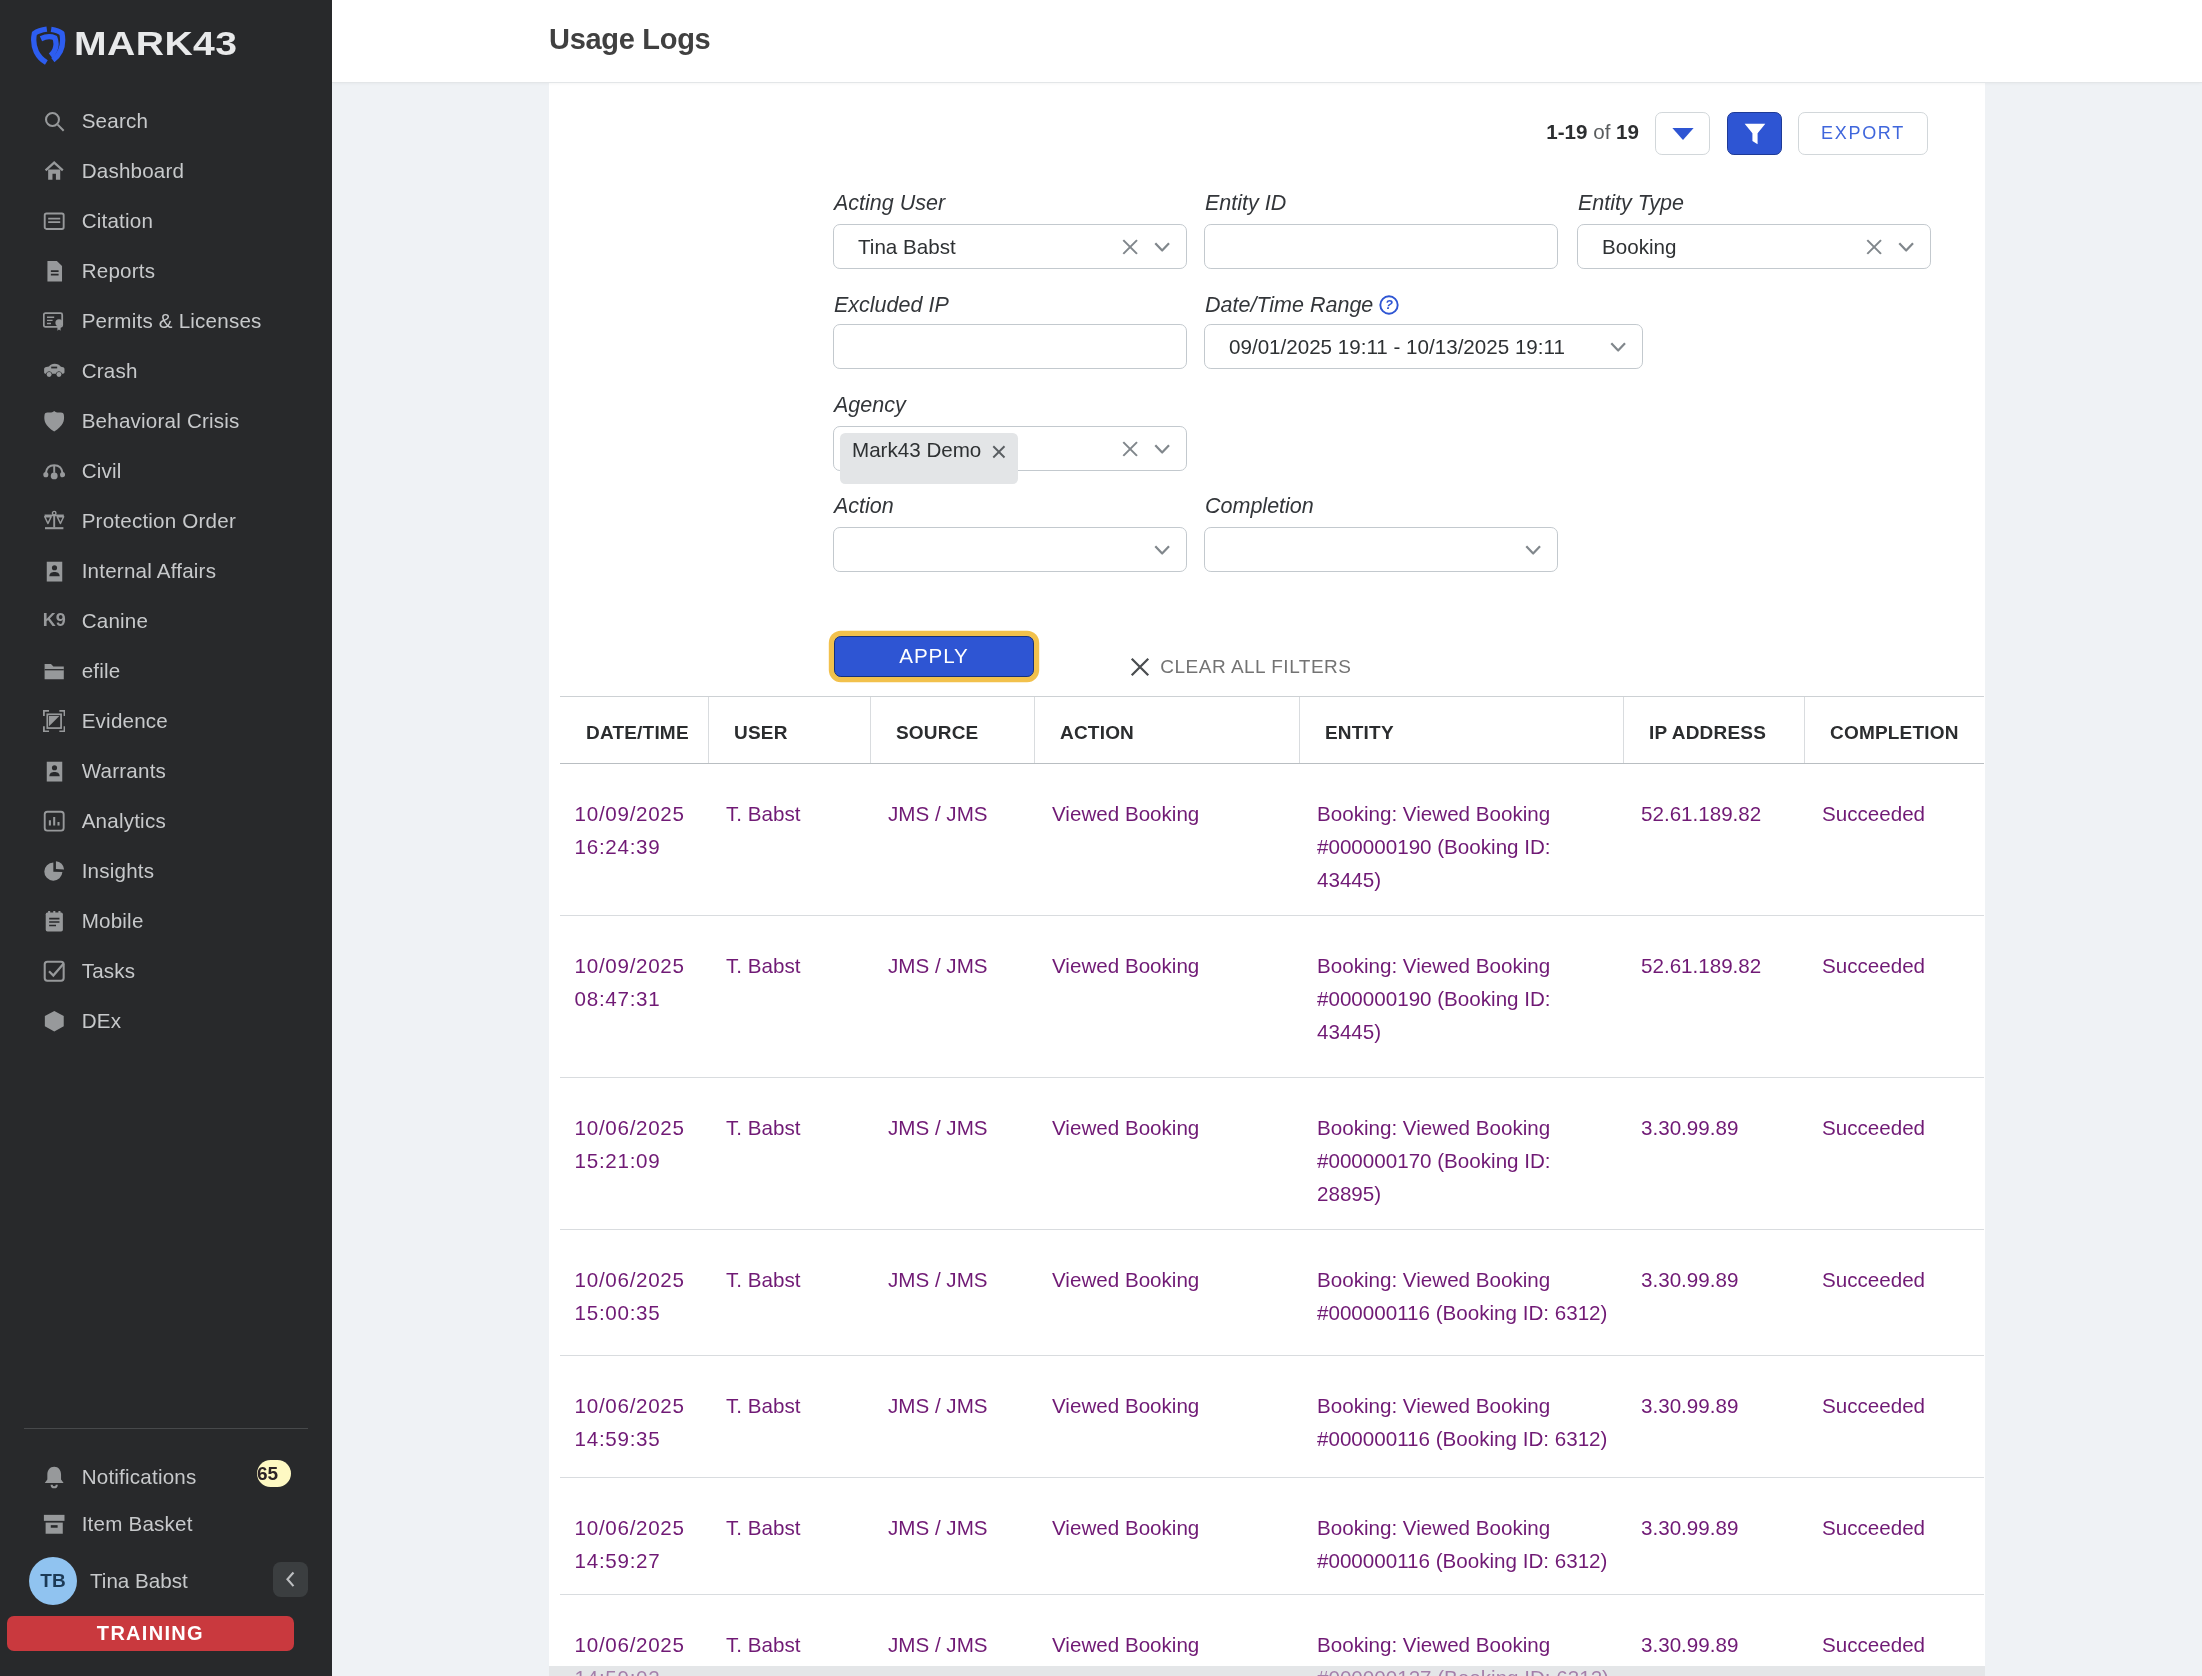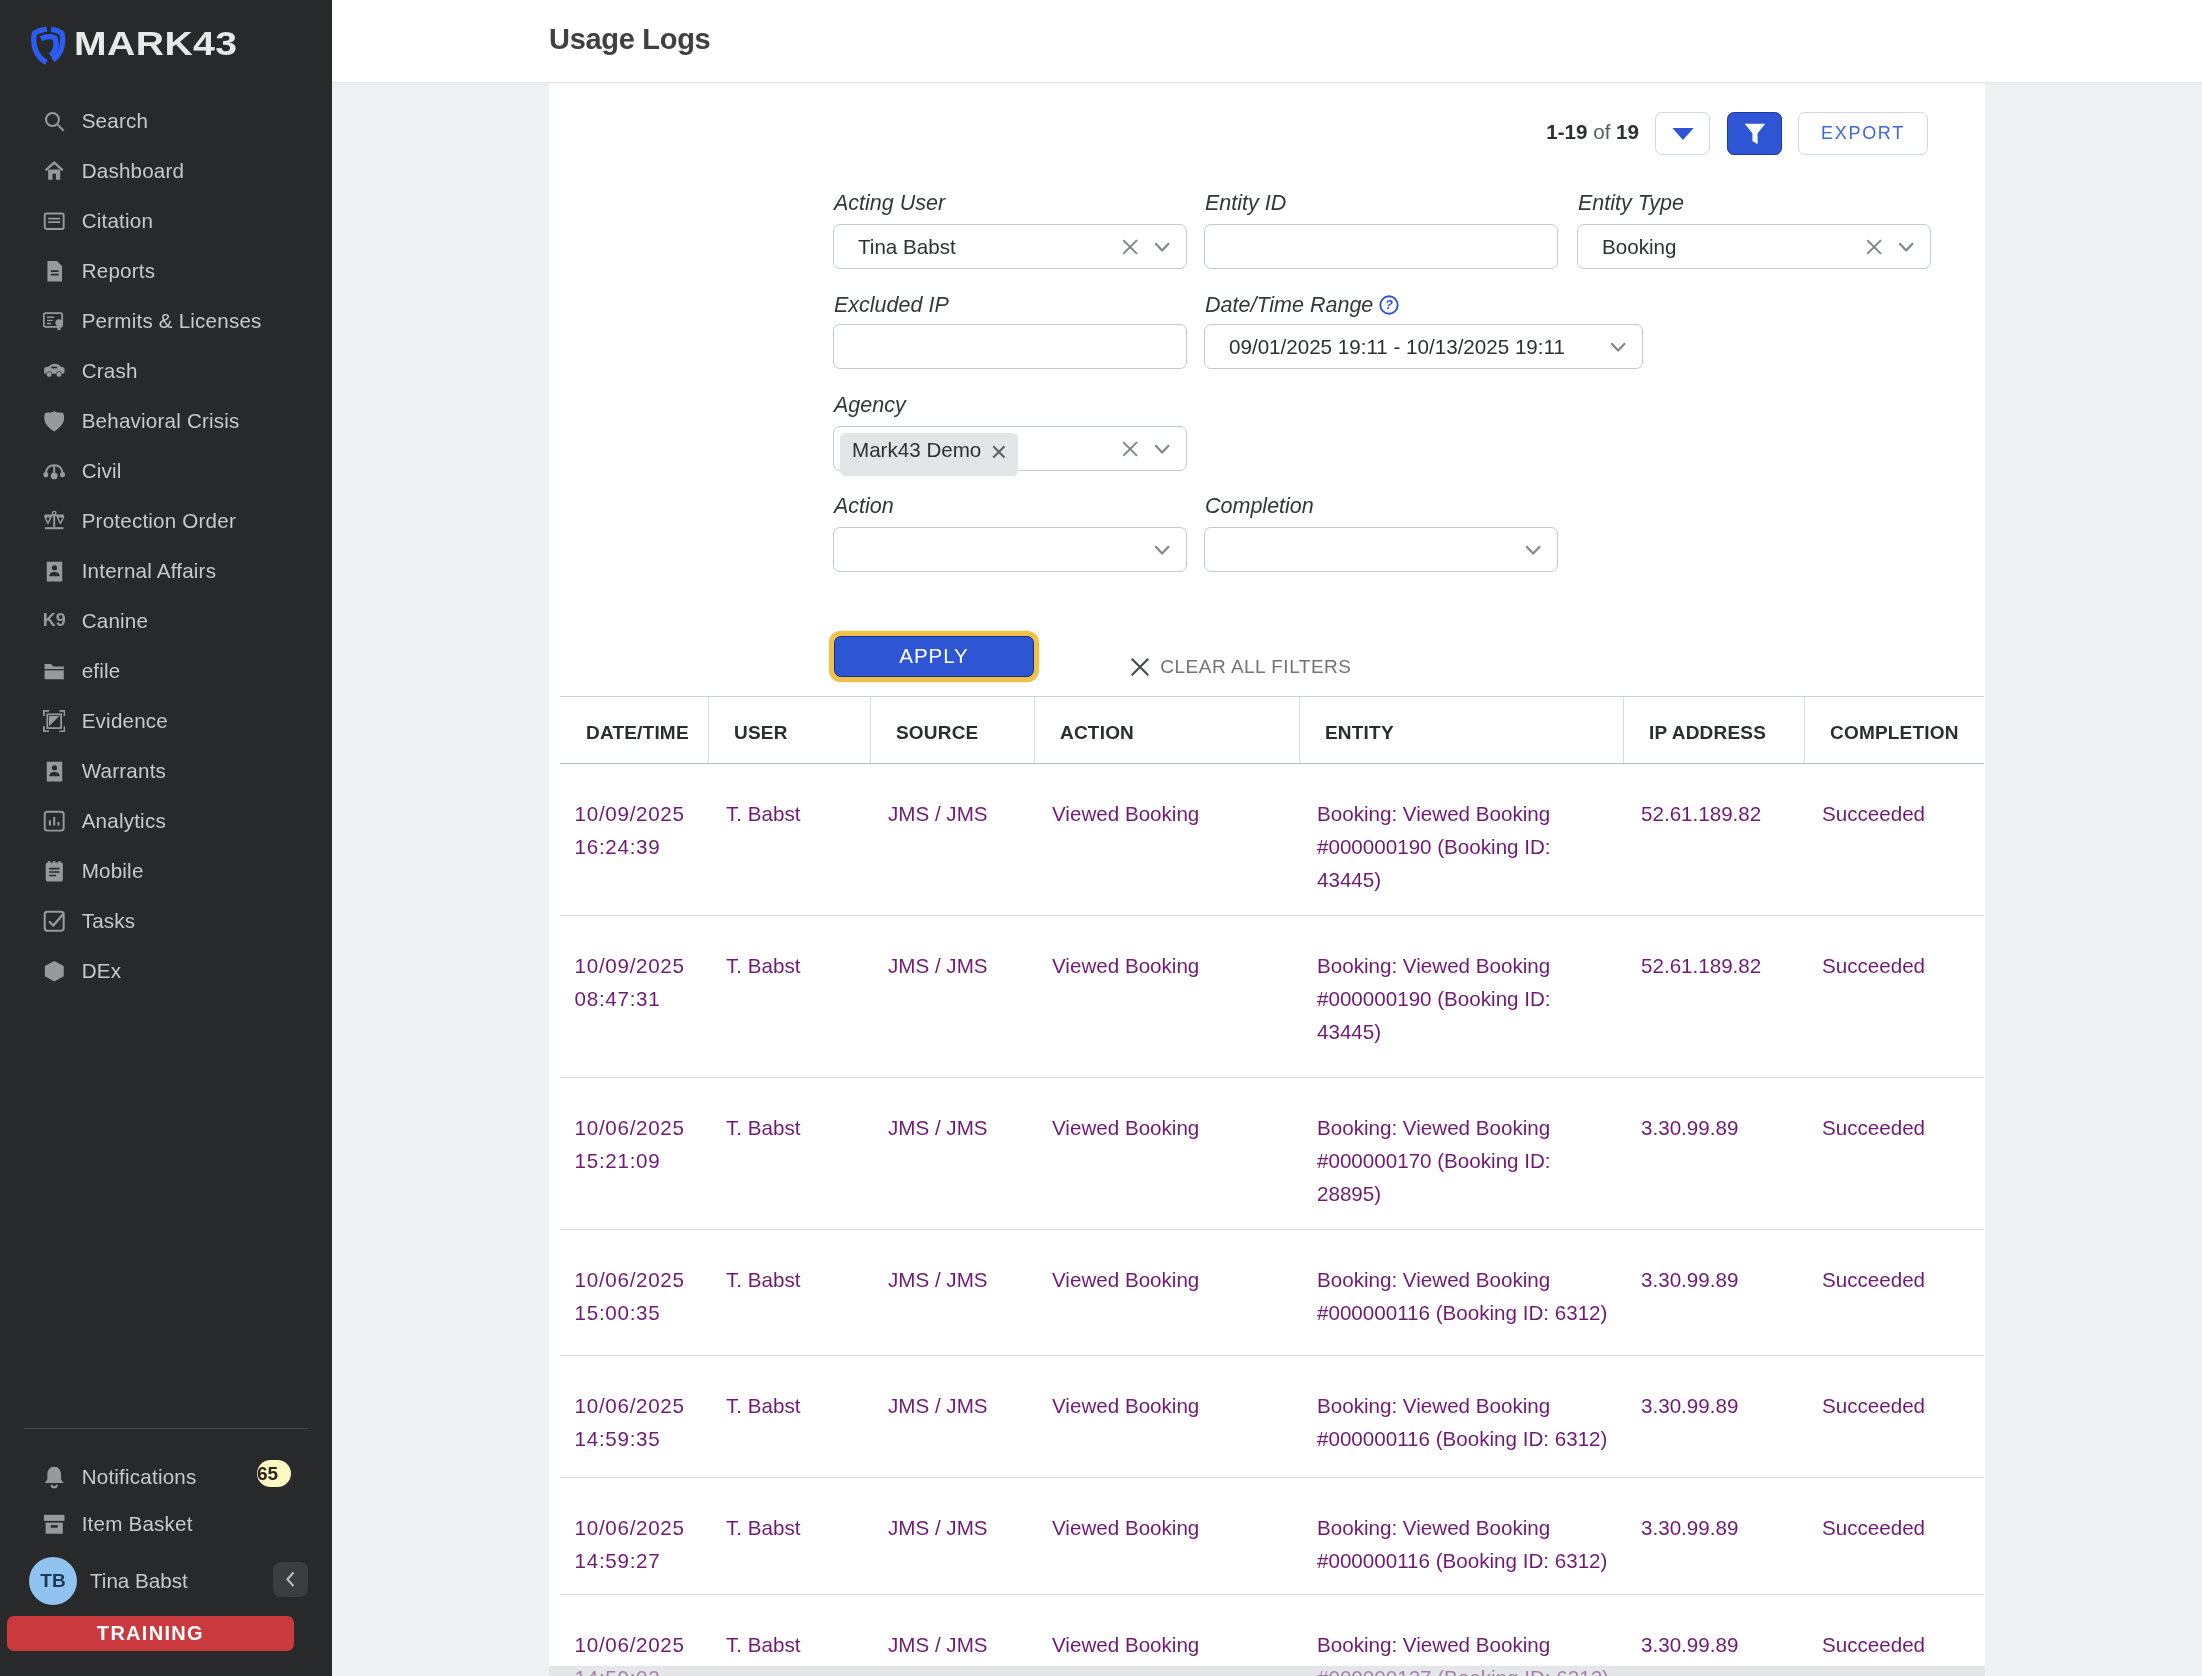--- a/index.html
+++ b/index.html
@@ -224,20 +224,29 @@
         <span class="ic">
           <svg width="22.4" height="22.4" viewBox="0 0 26 26">
             <rect x="2" y="2" width="22" height="22" rx="3" stroke="#97999b" stroke-width="2.2" fill="none"></rect>
             <path d="M8 18 V12 M13 18 V8 M18 18 V14" stroke="#97999b" stroke-width="2.4"></path>
           </svg>
         </span>
         <span class="tx">Analytics</span>
       </div>
       <div class="mi">
         <span class="ic">
+          <svg width="22.4" height="22.4" viewBox="0 0 26 26">
+            <path d="M12 3 A10.5 10.5 0 1 0 22.5 14 L12 13.5 Z" fill="#97999b"></path>
+            <path d="M15 1.5 A10 10 0 0 1 24.5 11 L15 10.5 Z" fill="#97999b"></path>
+          </svg>
+        </span>
+        <span class="tx">Insights</span>
+      </div>
+      <div class="mi">
+        <span class="ic">
           <svg width="20.6" height="22.4" viewBox="0 0 24 26">
             <rect x="2" y="3" width="20" height="22" rx="2" fill="#97999b"></rect>
             <path d="M6 1 V5 M12 1 V5 M18 1 V5" stroke="#97999b" stroke-width="2.4"></path>
             <path d="M6 10 H18 M6 14 H18 M6 18 H14" stroke="#28292b" stroke-width="1.8"></path>
           </svg>
         </span>
         <span class="tx">Mobile</span>
       </div>
       <div class="mi">
         <span class="ic">
@@ -334,21 +343,21 @@
         <text x="11.5" y="16.5" text-anchor="middle" font-size="15" font-weight="bold" fill="#2e55d3">?</text>
       </svg></div>
     <div class="fld" style="left:1204px;top:324px;width:439px">
       <span class="val">09/01/2025 19:11 - 10/13/2025 19:11</span>
       <svg class="chev" width="16.3" height="10.3" viewBox="0 0 19 12">
         <path d="M1.5 1.5 L9.5 10 L17.5 1.5" stroke="#81878c" stroke-width="2.6" fill="none"></path>
       </svg>
     </div>
     <div class="lbl" style="left:834px;top:393px">Agency</div>
     <div class="fld" style="left:833px;top:426px;width:354px">
-      <span style="position:absolute;left:6px;top:6px;height:43px;background:#e3e5e7;border-radius:5.2px;padding:0 12px;line-height:33px;font-size:20.6px;">Mark43 Demo <svg style="vertical-align:-1.7px;margin-left:5.2px" width="13.8" height="13.8" viewBox="0 0 16 16">
+      <span style="position:absolute;left:6px;top:6px;height:51px;background:#e3e5e7;border-radius:5.2px;padding:0 12px;line-height:33px;font-size:20.6px;">Mark43 Demo <svg style="vertical-align:-1.7px;margin-left:5.2px" width="13.8" height="13.8" viewBox="0 0 16 16">
           <path d="M1.5 1.5 L14.5 14.5 M14.5 1.5 L1.5 14.5" stroke="#5a5e62" stroke-width="2.2"></path>
         </svg></span>
       <svg class="xic" width="16.3" height="16.3" viewBox="0 0 19 19">
         <path d="M1.5 1.5 L17.5 17.5 M17.5 1.5 L1.5 17.5" stroke="#81878c" stroke-width="2.4"></path>
       </svg>
       <svg class="chev" width="16.3" height="10.3" viewBox="0 0 19 12">
         <path d="M1.5 1.5 L9.5 10 L17.5 1.5" stroke="#81878c" stroke-width="2.6" fill="none"></path>
       </svg>
     </div>
     <div class="lbl" style="left:834px;top:494px">Action</div>

